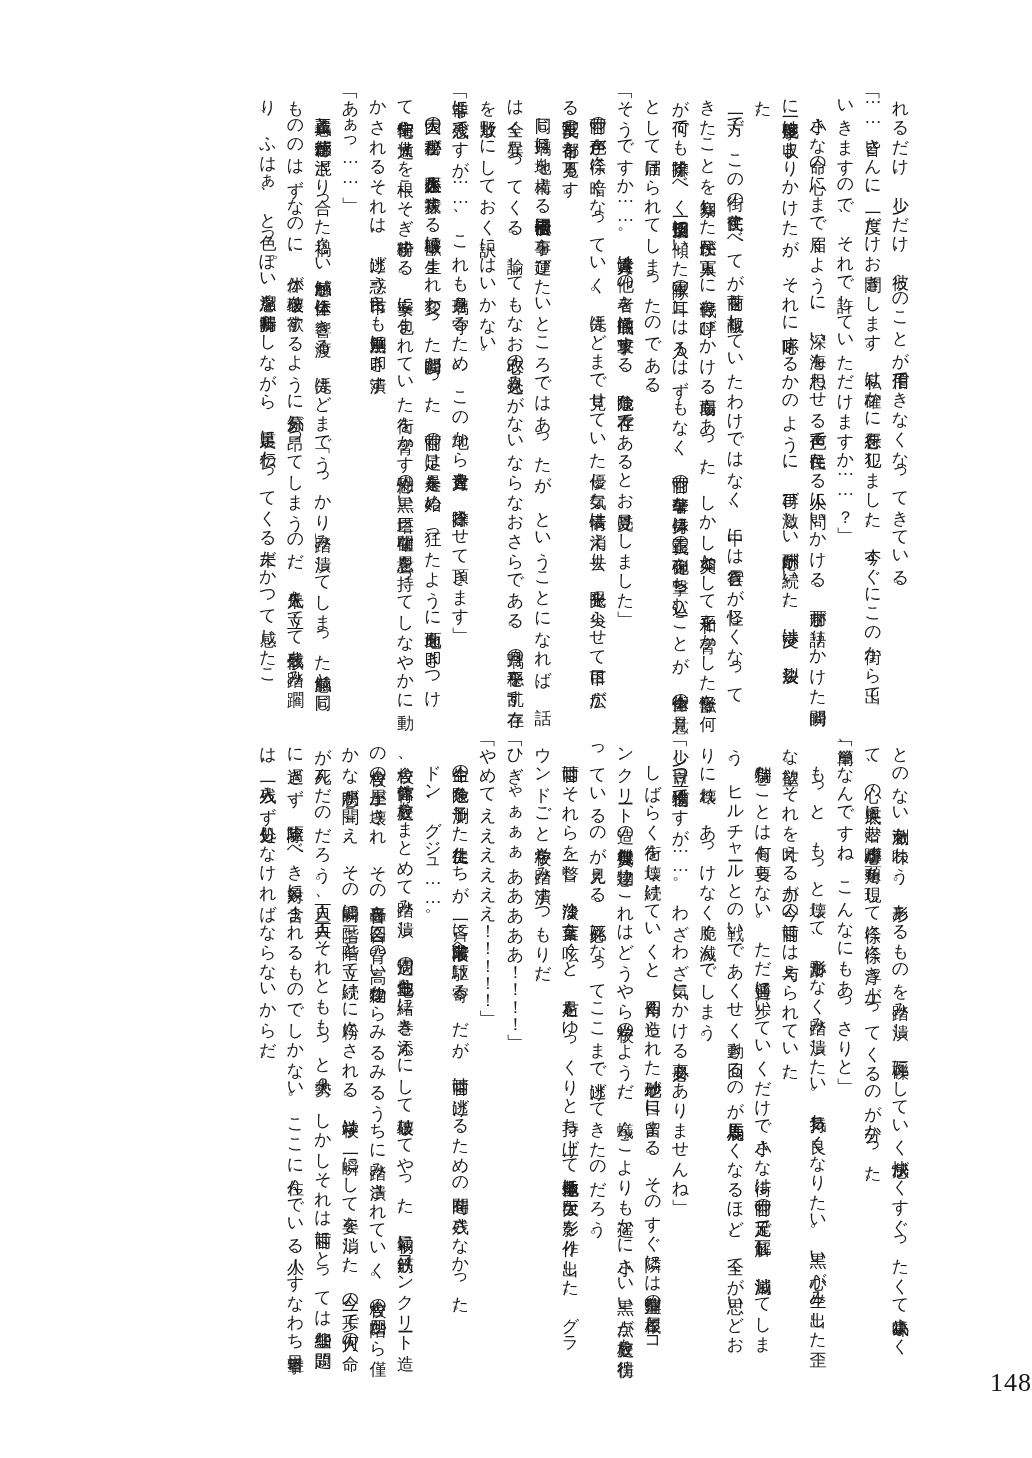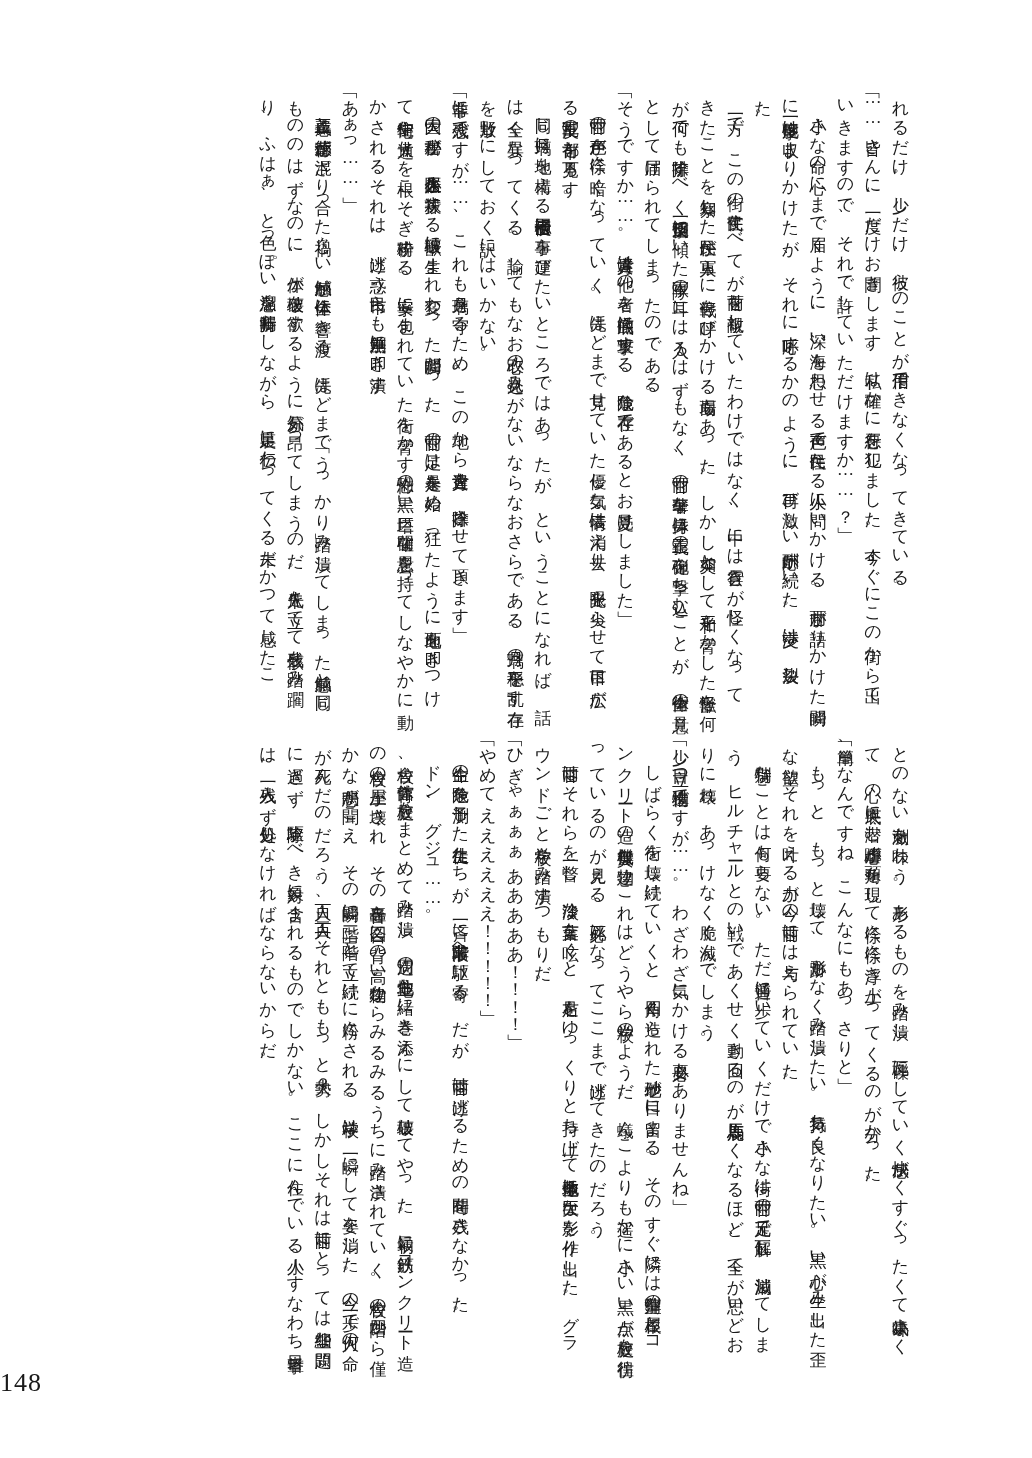--- a/index.html
+++ b/index.html
@@ -33,21 +33,21 @@
     padding: 0;
   }
   .text-block p.indent {
     text-indent: 1em;
   }
   .page-number {
     position: absolute;
     top: 1368px;
     left: 0;
     width: 100%;
-    text-align: left;
+    text-align: right;
     font-size: 26px;
     letter-spacing: 1px;
     color: #1a1a1a;
   }
 </style>
 </head>
 <body>
 
 <div>
   <div class="text-block text-block-top">

